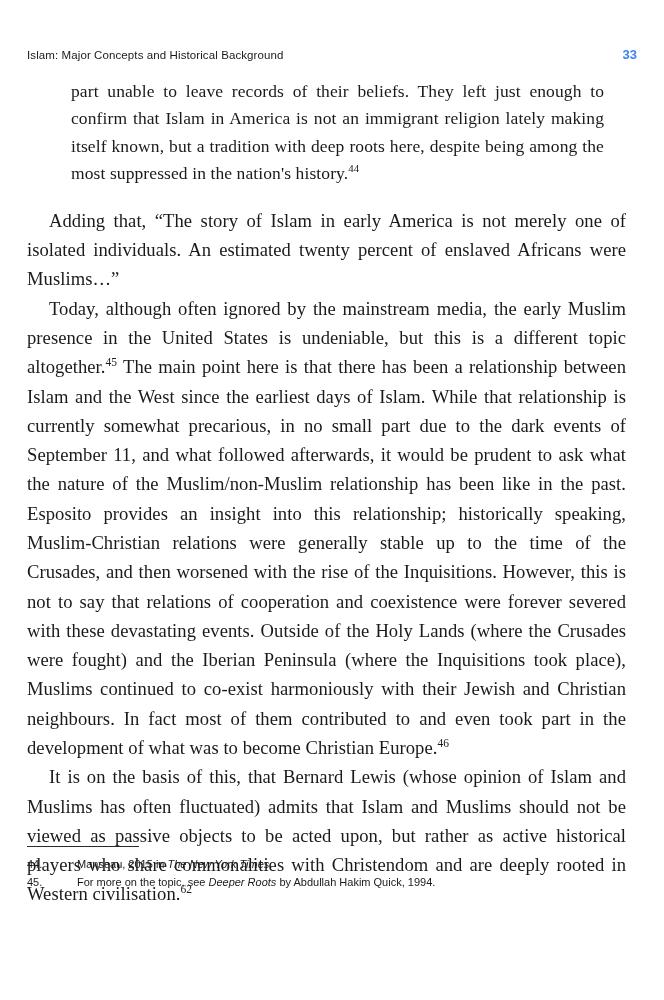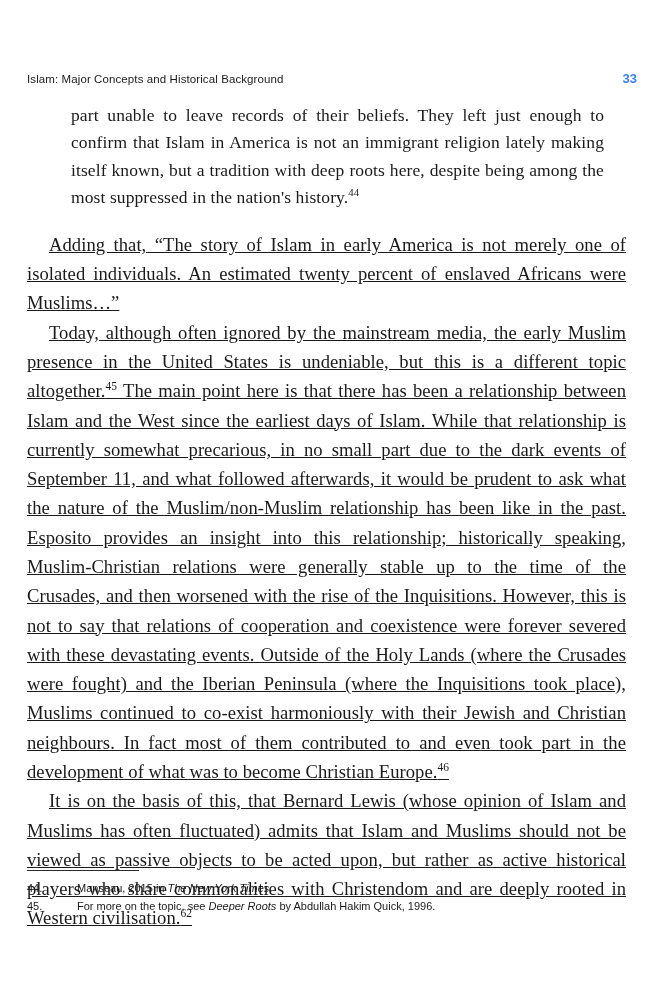--- a/index.html
+++ b/index.html
@@ -14,21 +14,20 @@
     color: #1a1a1a;
     position: relative;
     overflow: hidden;
   }
   .page {
     position: relative;
     width: 664px;
     height: 746px;
     box-sizing: border-box;
     padding: 0;
-    margin-top: 24px;
   }
   .header {
     position: absolute;
     top: 47px;
     left: 27px;
     right: 27px;
     display: flex;
     align-items: baseline;
     justify-content: space-between;
   }
@@ -63,21 +62,20 @@
     margin-top: 18px;
   }
   p.body {
     margin: 0;
     font-size: 18.6px;
     line-height: 1.575;
     text-align: justify;
     text-justify: inter-word;
     text-indent: 22px;
     letter-spacing: 0.05px;
-    text-decoration: underline;
   }
   p.body.tight {
     margin-top: 0;
   }
   sup {
     font-size: 0.62em;
     vertical-align: super;
     line-height: 0;
   }
   .notes {
@@ -139,19 +137,19 @@
   <div class="notes">
     <div class="notes-rule"></div>
 
     <div class="note">
       <div class="note-num">44.</div>
       <div class="note-text"><span>Manseau, 2015 in </span><i>The New York Times</i><span>.</span></div>
     </div>
 
     <div class="note">
       <div class="note-num">45.</div>
-      <div class="note-text"><span>For more on the topic, see </span><i>Deeper Roots</i><span> by Abdullah Hakim Quick, 1996.</span></div>
+      <div class="note-text"><span>For more on the topic, see </span><i>Deeper Roots</i><span> by Abdullah Hakim Quick, 1994.</span></div>
     </div>
 
 
   </div>
 
 </div>
 
 </body></html>

